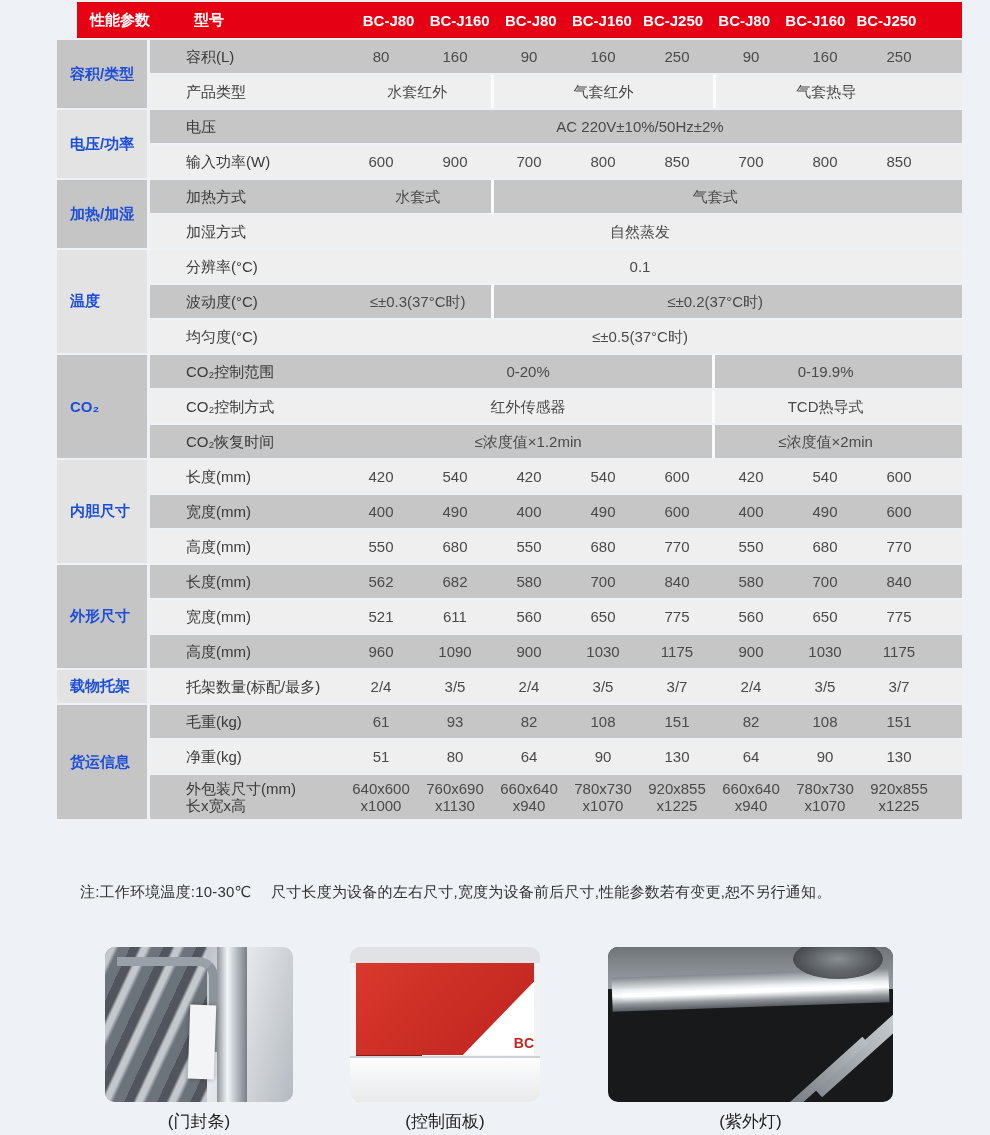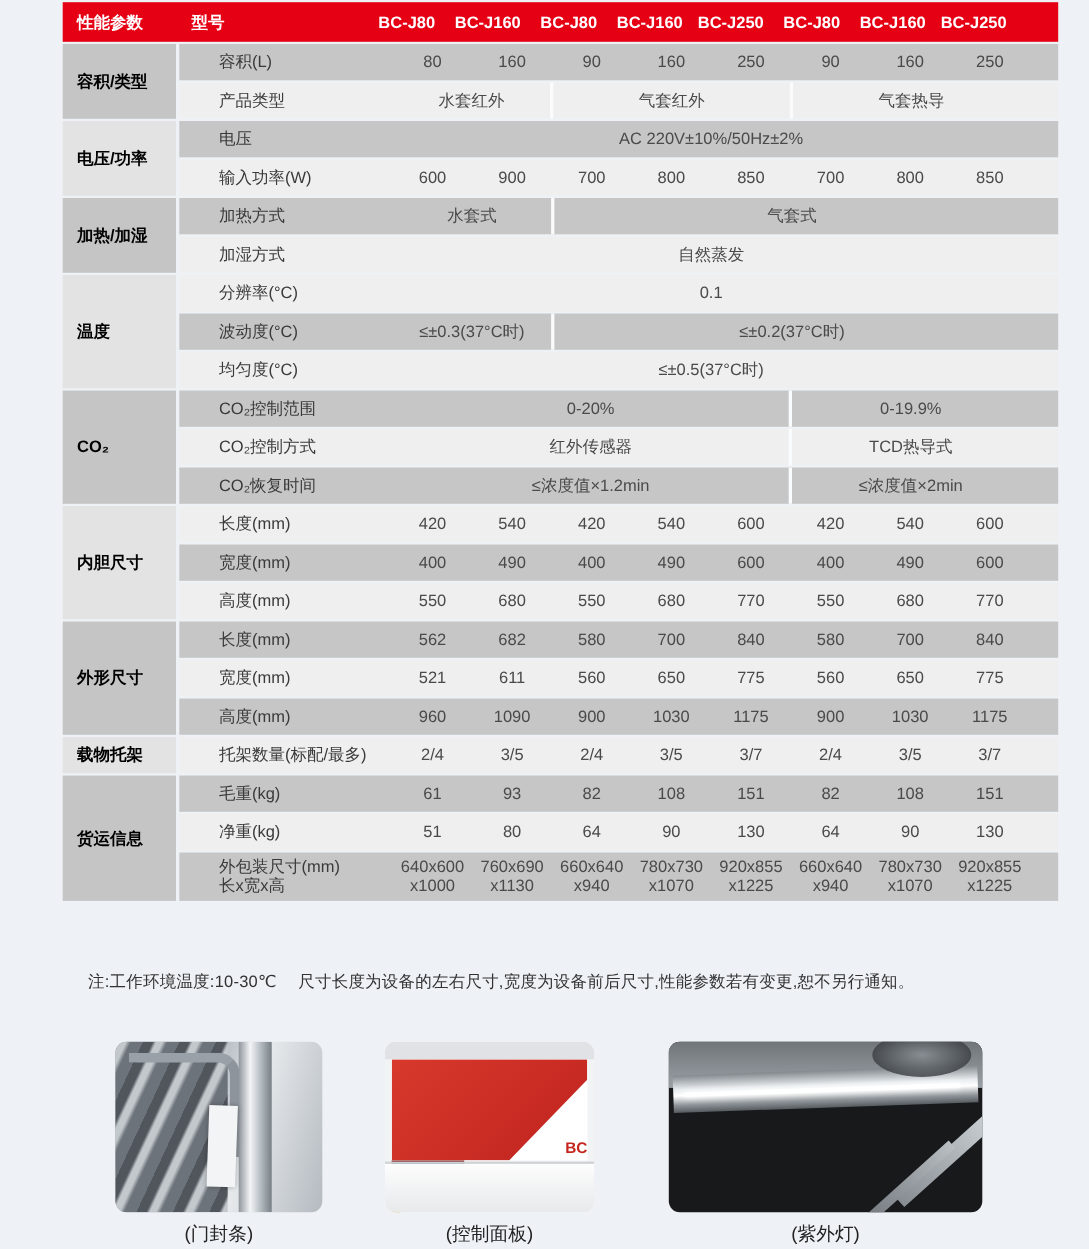--- a/index.html
+++ b/index.html
@@ -6,30 +6,30 @@
   body{
     width:990px;height:1135px;position:relative;overflow:hidden;
     background:#eef2f6;
     font-family:"Liberation Sans","DejaVu Sans",sans-serif;
     color:#3d3d3d;
   }
   
   .spec-table{position:absolute;left:57px;top:2px;width:905px;}
   .thead{
     display:flex;align-items:center;height:36px;background:var(--red,#e60014);
-    color:#fff;font-weight:bold;font-size:15px;margin-bottom:2px;
+    color:#fff;font-weight:bold;font-size:15px;margin-bottom:2px;margin-left:20px;
   }
   .thead .h-cat{width:106px;padding-left:13px;box-sizing:border-box;flex-shrink:0;}
   .thead .h-model-lbl{width:170px;padding-left:11px;box-sizing:border-box;flex-shrink:0;}
   .thead .h-models{flex:1;display:flex;padding-right:40px;}
   .thead .h-models span{flex:1;text-align:center;}
   .group{display:flex;margin-bottom:2px;}
   .cat{
-    width:103px;flex-shrink:0;margin-right:3px;display:flex;align-items:center;
-    padding-left:13px;box-sizing:border-box;font-weight:bold;font-size:15px;color:#000000;
+    width:90px;flex-shrink:0;margin-right:3px;display:flex;align-items:center;
+    padding-left:13px;box-sizing:border-box;font-weight:bold;font-size:15px;color:#1d4ed8;
   }
   .cat.dark{background:var(--catdark,#c5c5c5);}
   .cat.light{background:var(--catlight,#e3e3e3);}
   .rows{flex:1;display:flex;flex-direction:column;gap:2px;}
   .row{display:flex;height:33px;font-size:15px;padding-left:24px;}
   .row.tall{height:44px;}
   .row.dark{background:var(--rowdark,#c6c6c6);}
   .row.light{background:var(--rowlight,#efefef);}
   .row .lbl{
     width:170px;flex-shrink:0;display:flex;align-items:center;padding-left:12px;

